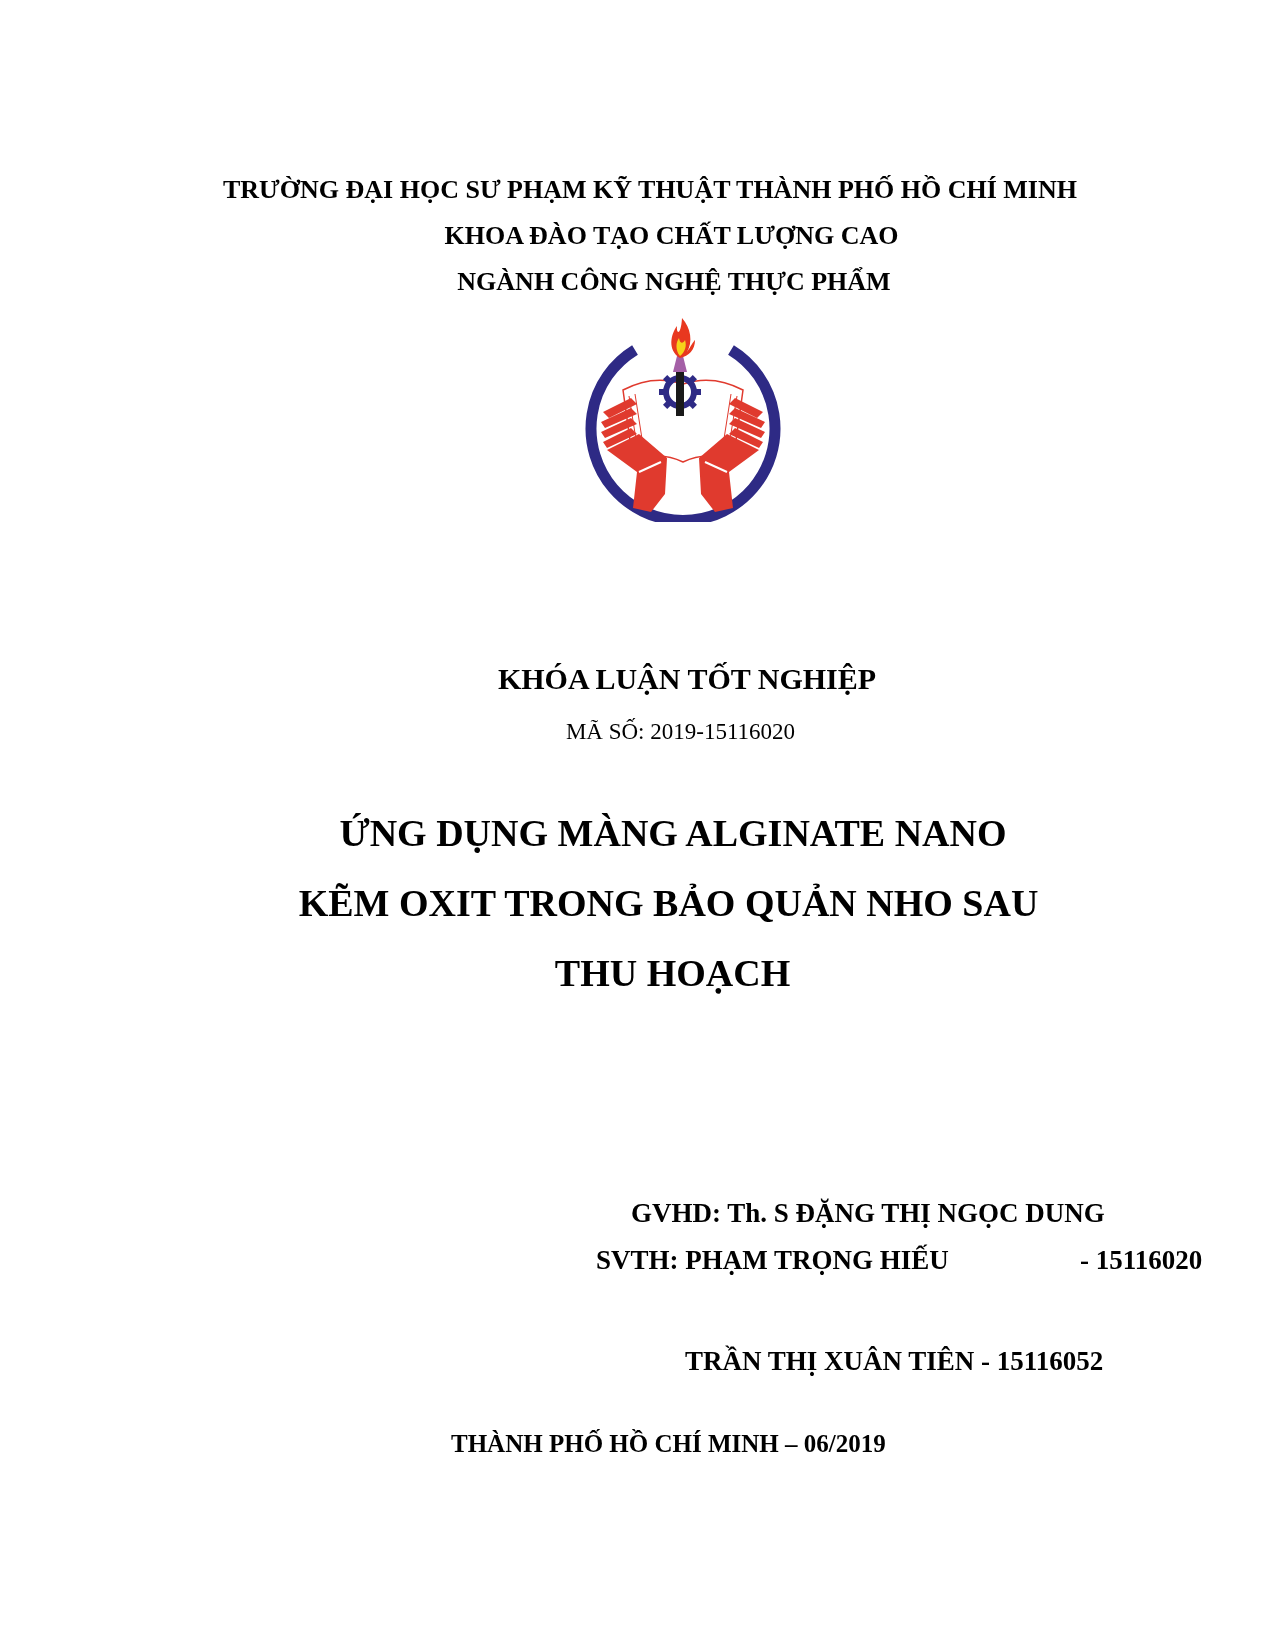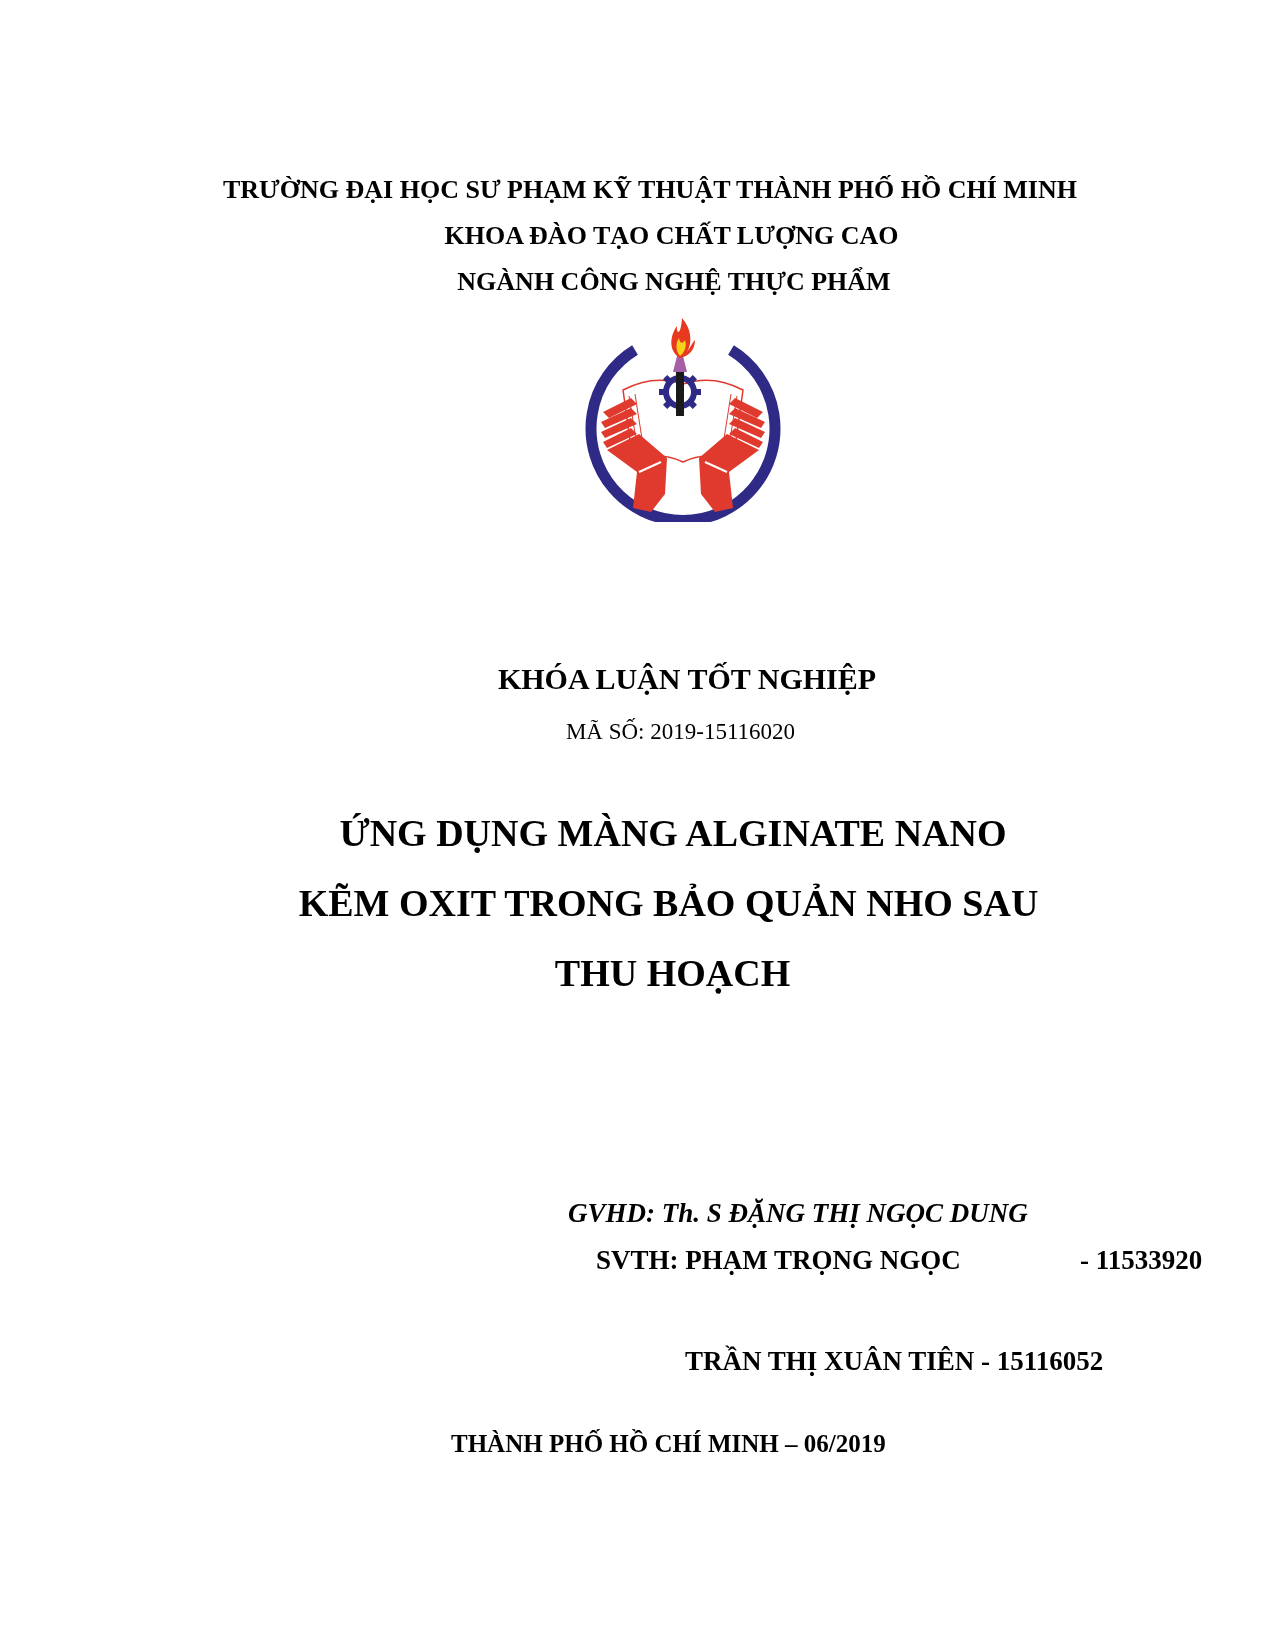--- a/index.html
+++ b/index.html
@@ -12,21 +12,21 @@
   #h2 { top: 221px; left: 0; text-align: center; width: 1315px; }
   #h3 { top: 267px; left: 0; text-align: center; width: 1320px; }
   #logo { position: absolute; left: 583px; top: 312px; width: 200px; height: 210px; }
   #kl { top: 662px; font-size: 30px; left: 0; width: 1374px; text-align: center; }
   #ms { top: 719px; font-size: 23px; left: 0; width: 1361px; text-align: center; }
   .title { font-size: 38px; text-align: center; left: 0; }
   #t1 { top: 811px; width: 1346px; }
   #t2 { top: 881px; width: 1337px; }
   #t3 { top: 951px; width: 1345px; }
   .au { font-size: 27px; }
-  #gv { top: 1198px; left: 568px; font-style: italic; }
+  #gv { top: 1198px; left: 631px; }
   #sv { top: 1245px; left: 596px; }
   #sv .id { position: absolute; left: 484px; }
   #sv2 { top: 1346px; left: 685px; }
   #ft { top: 1430px; font-size: 25px; left: 451px; }
 </style>
 </head>
 <body>
 
 <div class="line b hdr" id="h1">TRƯỜNG ĐẠI HỌC SƯ PHẠM KỸ THUẬT THÀNH PHỐ HỒ CHÍ MINH</div>
 <div class="line b hdr" id="h2">KHOA ĐÀO TẠO CHẤT LƯỢNG CAO</div>
@@ -72,18 +72,18 @@
 
 <div class="line b" id="kl">KHÓA LUẬN TỐT NGHIỆP</div>
 <div class="line" id="ms">MÃ SỐ: 2019-15116020</div>
 
 <div class="line b title" id="t1">ỨNG DỤNG MÀNG ALGINATE NANO</div>
 <div class="line b title" id="t2">KẼM OXIT TRONG BẢO QUẢN NHO SAU</div>
 <div class="line b title" id="t3">THU HOẠCH</div>
 
 <div class="line b au" id="gv" style="width:auto">GVHD: Th. S ĐẶNG THỊ NGỌC DUNG</div>
 <div class="line b au" id="sv" style="width:auto">
-  <span>SVTH: PHẠM TRỌNG NGỌC</span>
-  <span class="id">- 11533920</span>
+  <span>SVTH: PHẠM TRỌNG HIẾU</span>
+  <span class="id">- 15116020</span>
 </div>
 <div class="line b au" id="sv2" style="width:auto">TRẦN THỊ XUÂN TIÊN - 15116052</div>
 
 <div class="line b" id="ft" style="width:auto">THÀNH PHỐ HỒ CHÍ MINH – 06/2019</div>
 
 </body></html>

